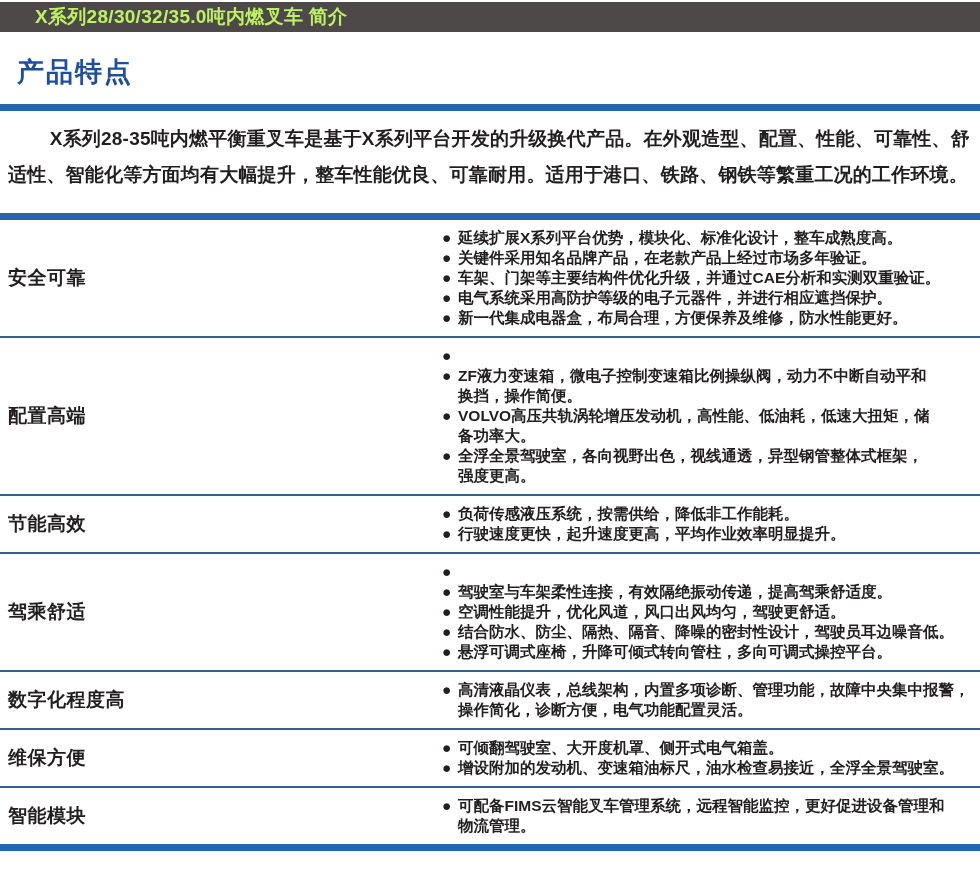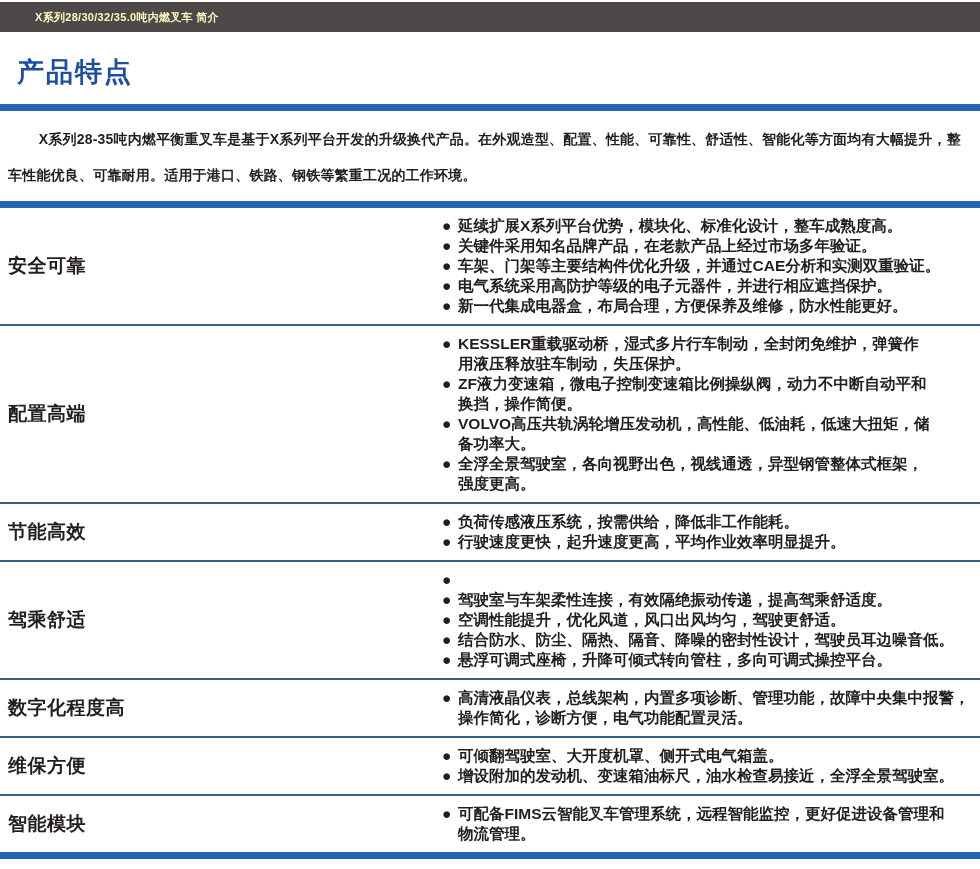--- a/index.html
+++ b/index.html
@@ -12,29 +12,29 @@
   html,body{margin:0;padding:0;background:#ffffff;}
   body{
     width:980px;height:869px;overflow:hidden;
     font-family:"Liberation Sans","DejaVu Sans",sans-serif;
     font-weight:bold;color:var(--text);
   }
   .header-bar{
     margin-top:2px;height:30px;background:var(--header-bar);
     display:flex;align-items:center;padding-left:35px;box-sizing:border-box;
   }
-  .header-title{color:#fef9c3;font-size:11px;letter-spacing:.3px;}
+  .header-title{color:#bef264;font-size:19px;letter-spacing:.3px;}
   .section-title{
     color:var(--title-blue);font-size:27px;letter-spacing:2px;
     margin:25px 0 0 17px;line-height:31px;
   }
   .rule-thick{height:7px;background:var(--accent);}
   .rule-top{margin-top:16px;}
   .intro{
-    padding:10px 10px 8px 8px;font-size:14px;line-height:36px;
+    padding:10px 10px 20px 8px;font-size:19px;line-height:36px;
     text-indent:2.2em;letter-spacing:.2px;
   }
   .features{width:980px;}
   .feature-row{
     display:flex;align-items:center;box-sizing:border-box;
     border-top:2.5px solid var(--sep);overflow:hidden;
   }
   .feature-row:first-child{border-top:none;}
   .feature-label{
     width:442px;flex:none;padding-left:8px;font-size:19px;
@@ -88,22 +88,20 @@
       </div>
       </div>
   </div>
 
   <div class="feature-row">
     <div class="feature-label">配置高端</div>
     <div class="feature-bullets">
 
     <div class="bullet">
         <span class="dot">●</span>
-        <span class="bullet-text">KESSLER重载驱动桥，湿式多片行车制动，全封闭免维护，弹簧作
-用液压释放驻车制动，失压保护。</span>
       </div>
         <div class="bullet">
         <span class="dot">●</span>
         <span class="bullet-text">ZF液力变速箱，微电子控制变速箱比例操纵阀，动力不中断自动平和
 换挡，操作简便。</span>
       </div>
         <div class="bullet">
         <span class="dot">●</span>
         <span class="bullet-text">VOLVO高压共轨涡轮增压发动机，高性能、低油耗，低速大扭矩，储
 备功率大。</span>

